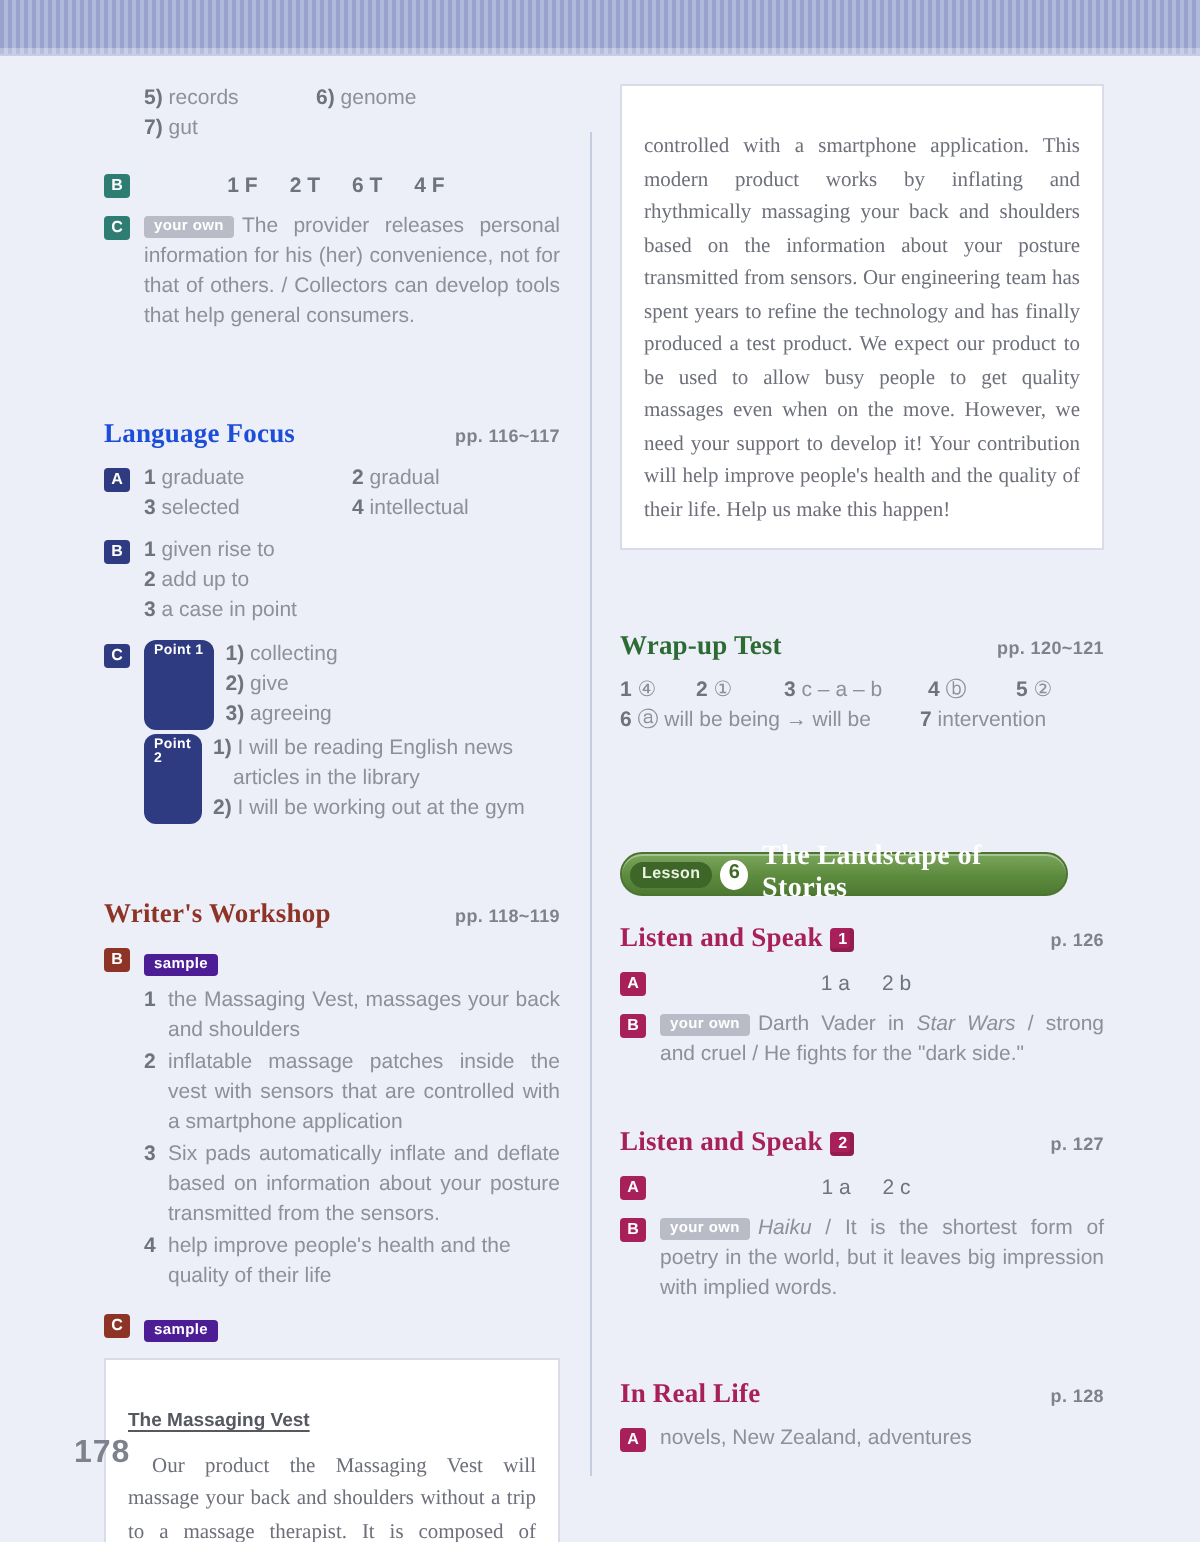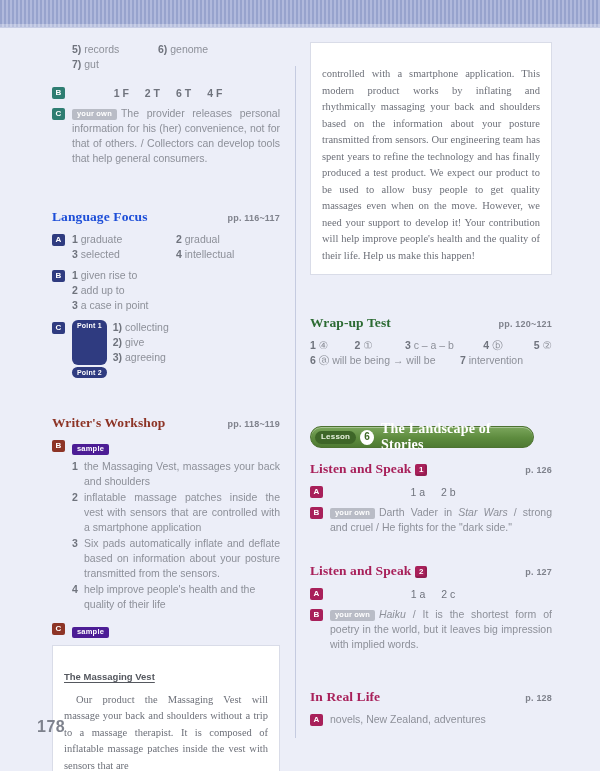--- a/index.html
+++ b/index.html
@@ -280,20 +280,30 @@
                   <span>give</span>
                 </div>
                 <div>
                   <span class="num">3)</span>
                   <span>agreeing</span>
                 </div>
               </div>
             </div>
             <div style="display:flex;margin-top:2px;">
               <span class="pill-point">Point 2</span>
+              <div>
+                <div style="text-indent:-10px;padding-left:10px;">
+                  <span class="num">1)</span>
+                  <span>I will be reading English news articles in the library</span>
+                </div>
+                <div>
+                  <span class="num">2)</span>
+                  <span>I will be working out at the gym</span>
+                </div>
+              </div>
             </div>
           </div>
         </div>
       </div>
 
       <div class="spacer-lg"></div>
       <div class="spacer-sm"></div>
 
       <div class="sec">
         <div class="sec-head">
@@ -348,21 +358,21 @@
       </div>
 
       <div class="spacer-lg"></div>
       <div class="spacer-md"></div>
 
       <div class="sec">
         <div class="sec-head">
           <div class="sec-title" id="wrap-title">Wrap-up Test</div>
           <div class="sec-pages">pp. 120~121</div>
         </div>
-        <div class="body-txt" style="display:flex;justify-content:space-between;">
+        <div class="body-txt" style="display:flex;">
           <div style="flex:0 0 38px;">
             <span class="num">1</span>
             <span>④</span>
           </div>
           <div style="flex:0 0 44px;">
             <span class="num">2</span>
             <span>①</span>
           </div>
           <div style="flex:0 0 72px;">
             <span class="num">3</span>

